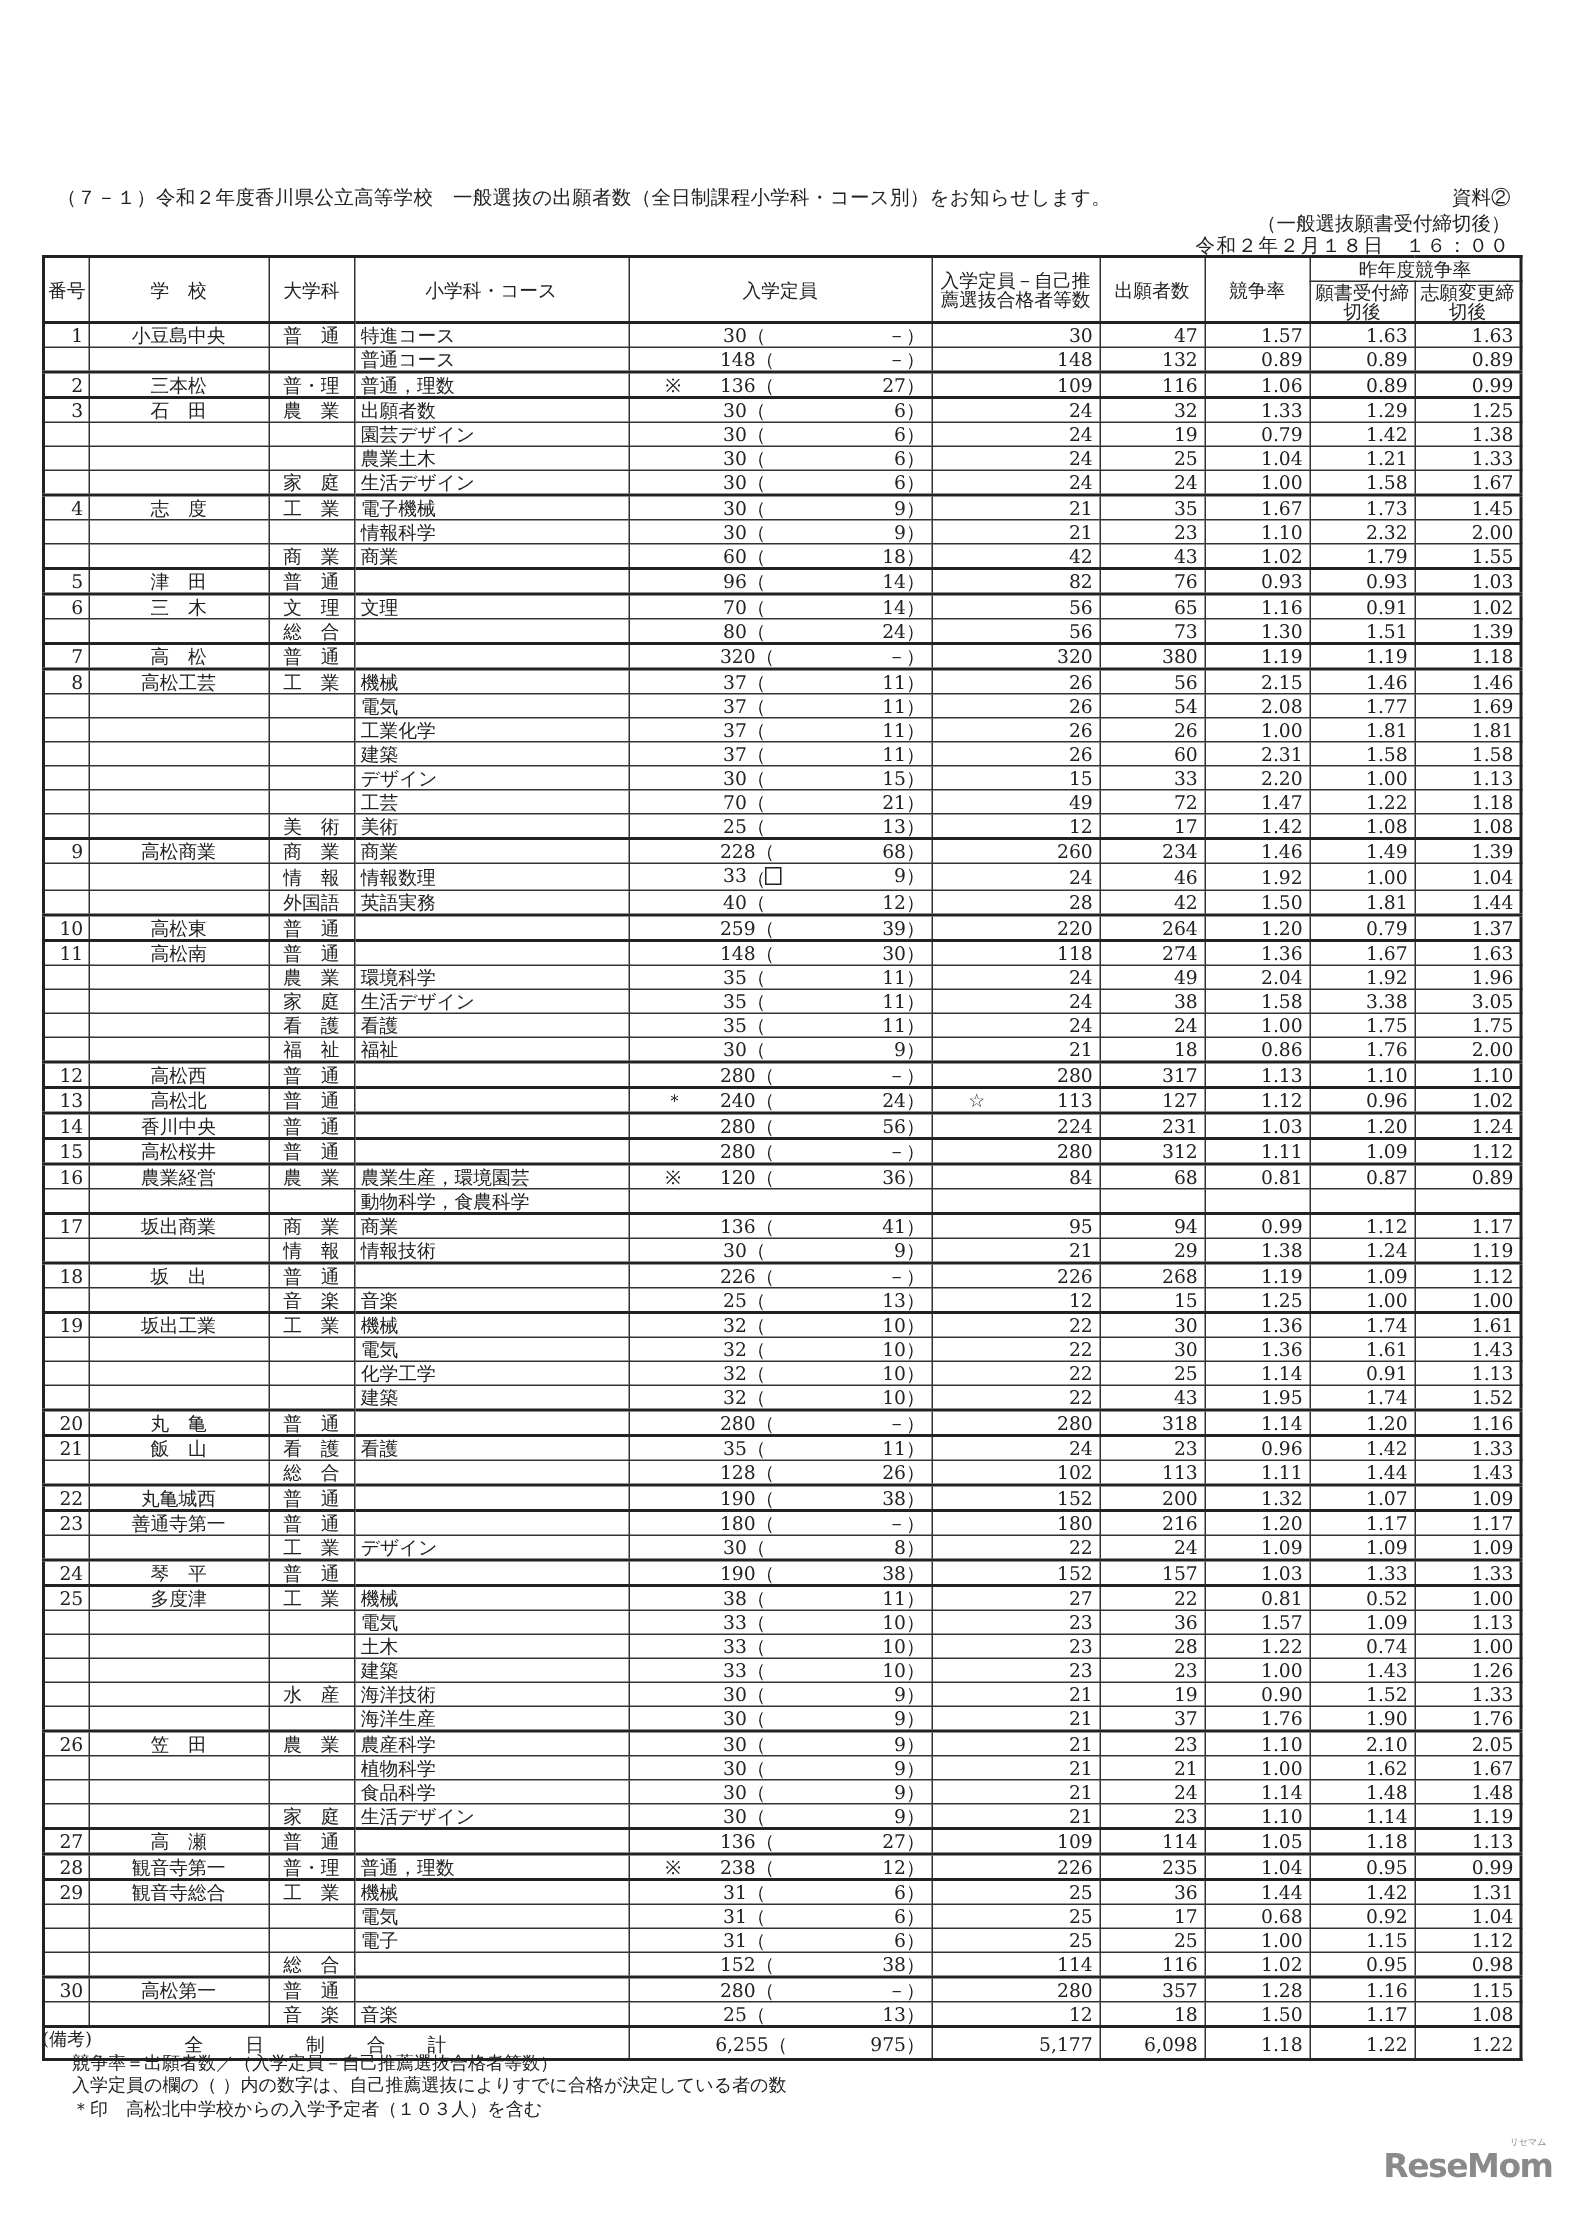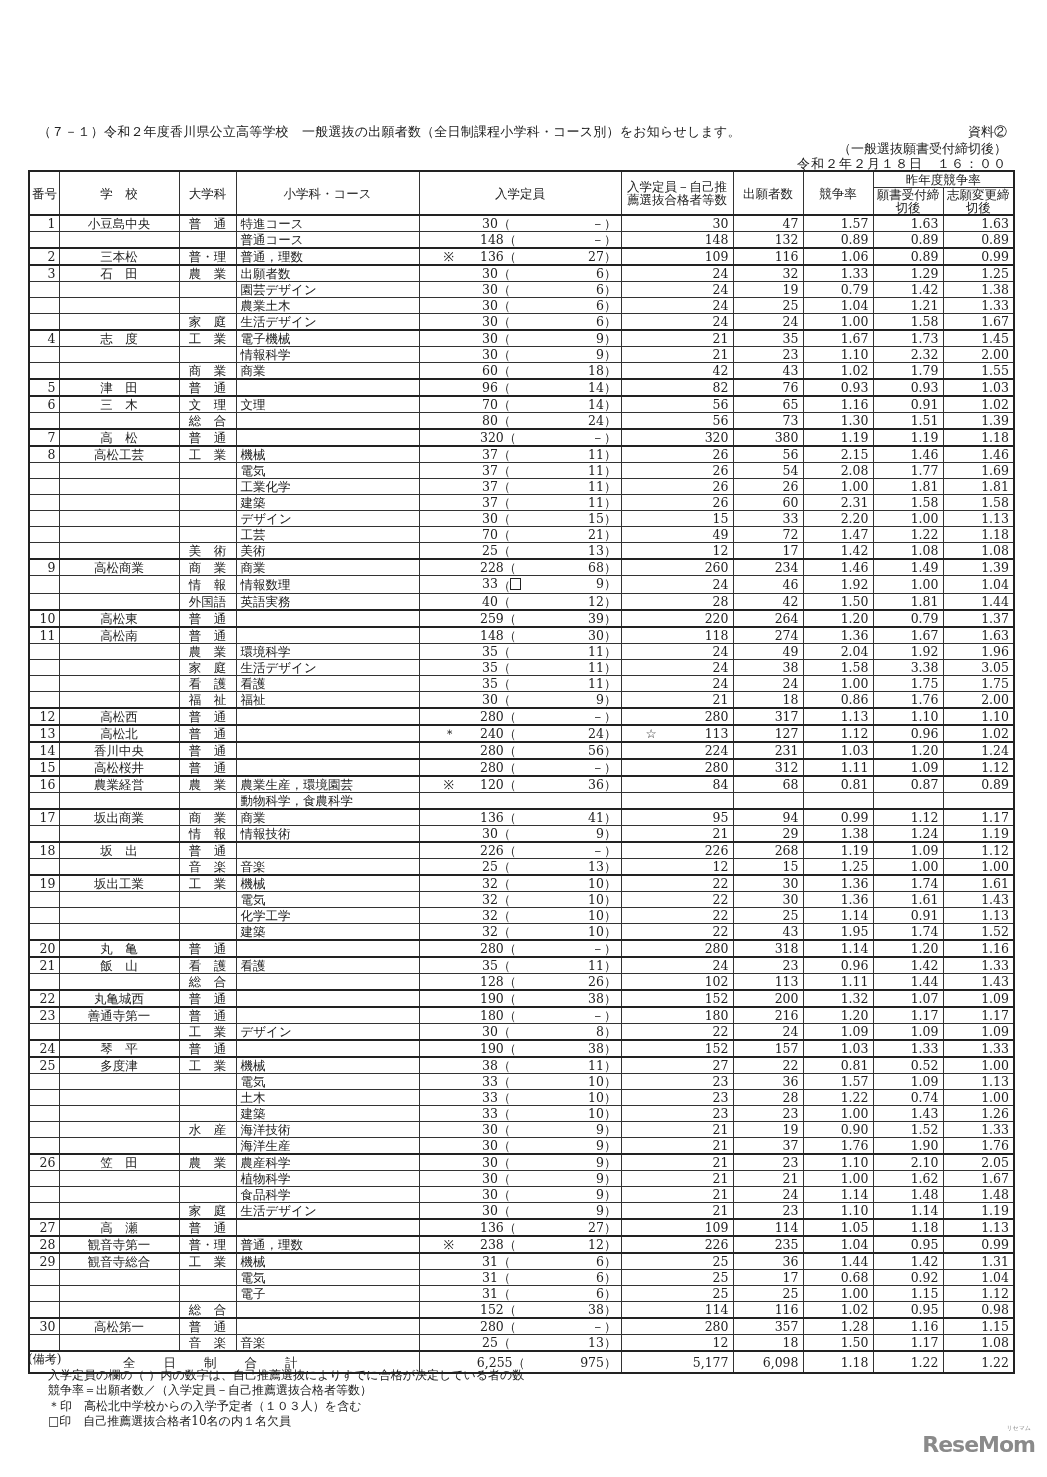--- a/index.html
+++ b/index.html
@@ -1938,22 +1938,21 @@
       <td class="num">6,098</td>
       <td class="num">1.18</td>
       <td class="num">1.22</td>
       <td class="num">1.22</td>
     </tr>
   </tfoot>
 </table>
 
 <div class="notes">
   <div>(備考)</div>
+  <div class="ind">競争率＝出願者数／（入学定員－自己推薦選抜合格者等数）</div>
   <div class="ind">入学定員の欄の（ ）内の数字は、自己推薦選抜によりすでに合格が決定している者の数</div>
-  <div class="ind">競争率＝出願者数／（入学定員－自己推薦選抜合格者等数）</div>
   <div class="ind">＊印　高松北中学校からの入学予定者（１０３人）を含む</div>
-  <div class="ind">□印　自己推薦選抜合格者10名の内１名欠員</div>
 </div>
 
 <div class="logo">
   <small>リセマム</small>
   <span>ReseMom</span>
 </div>
 
 </body></html>

